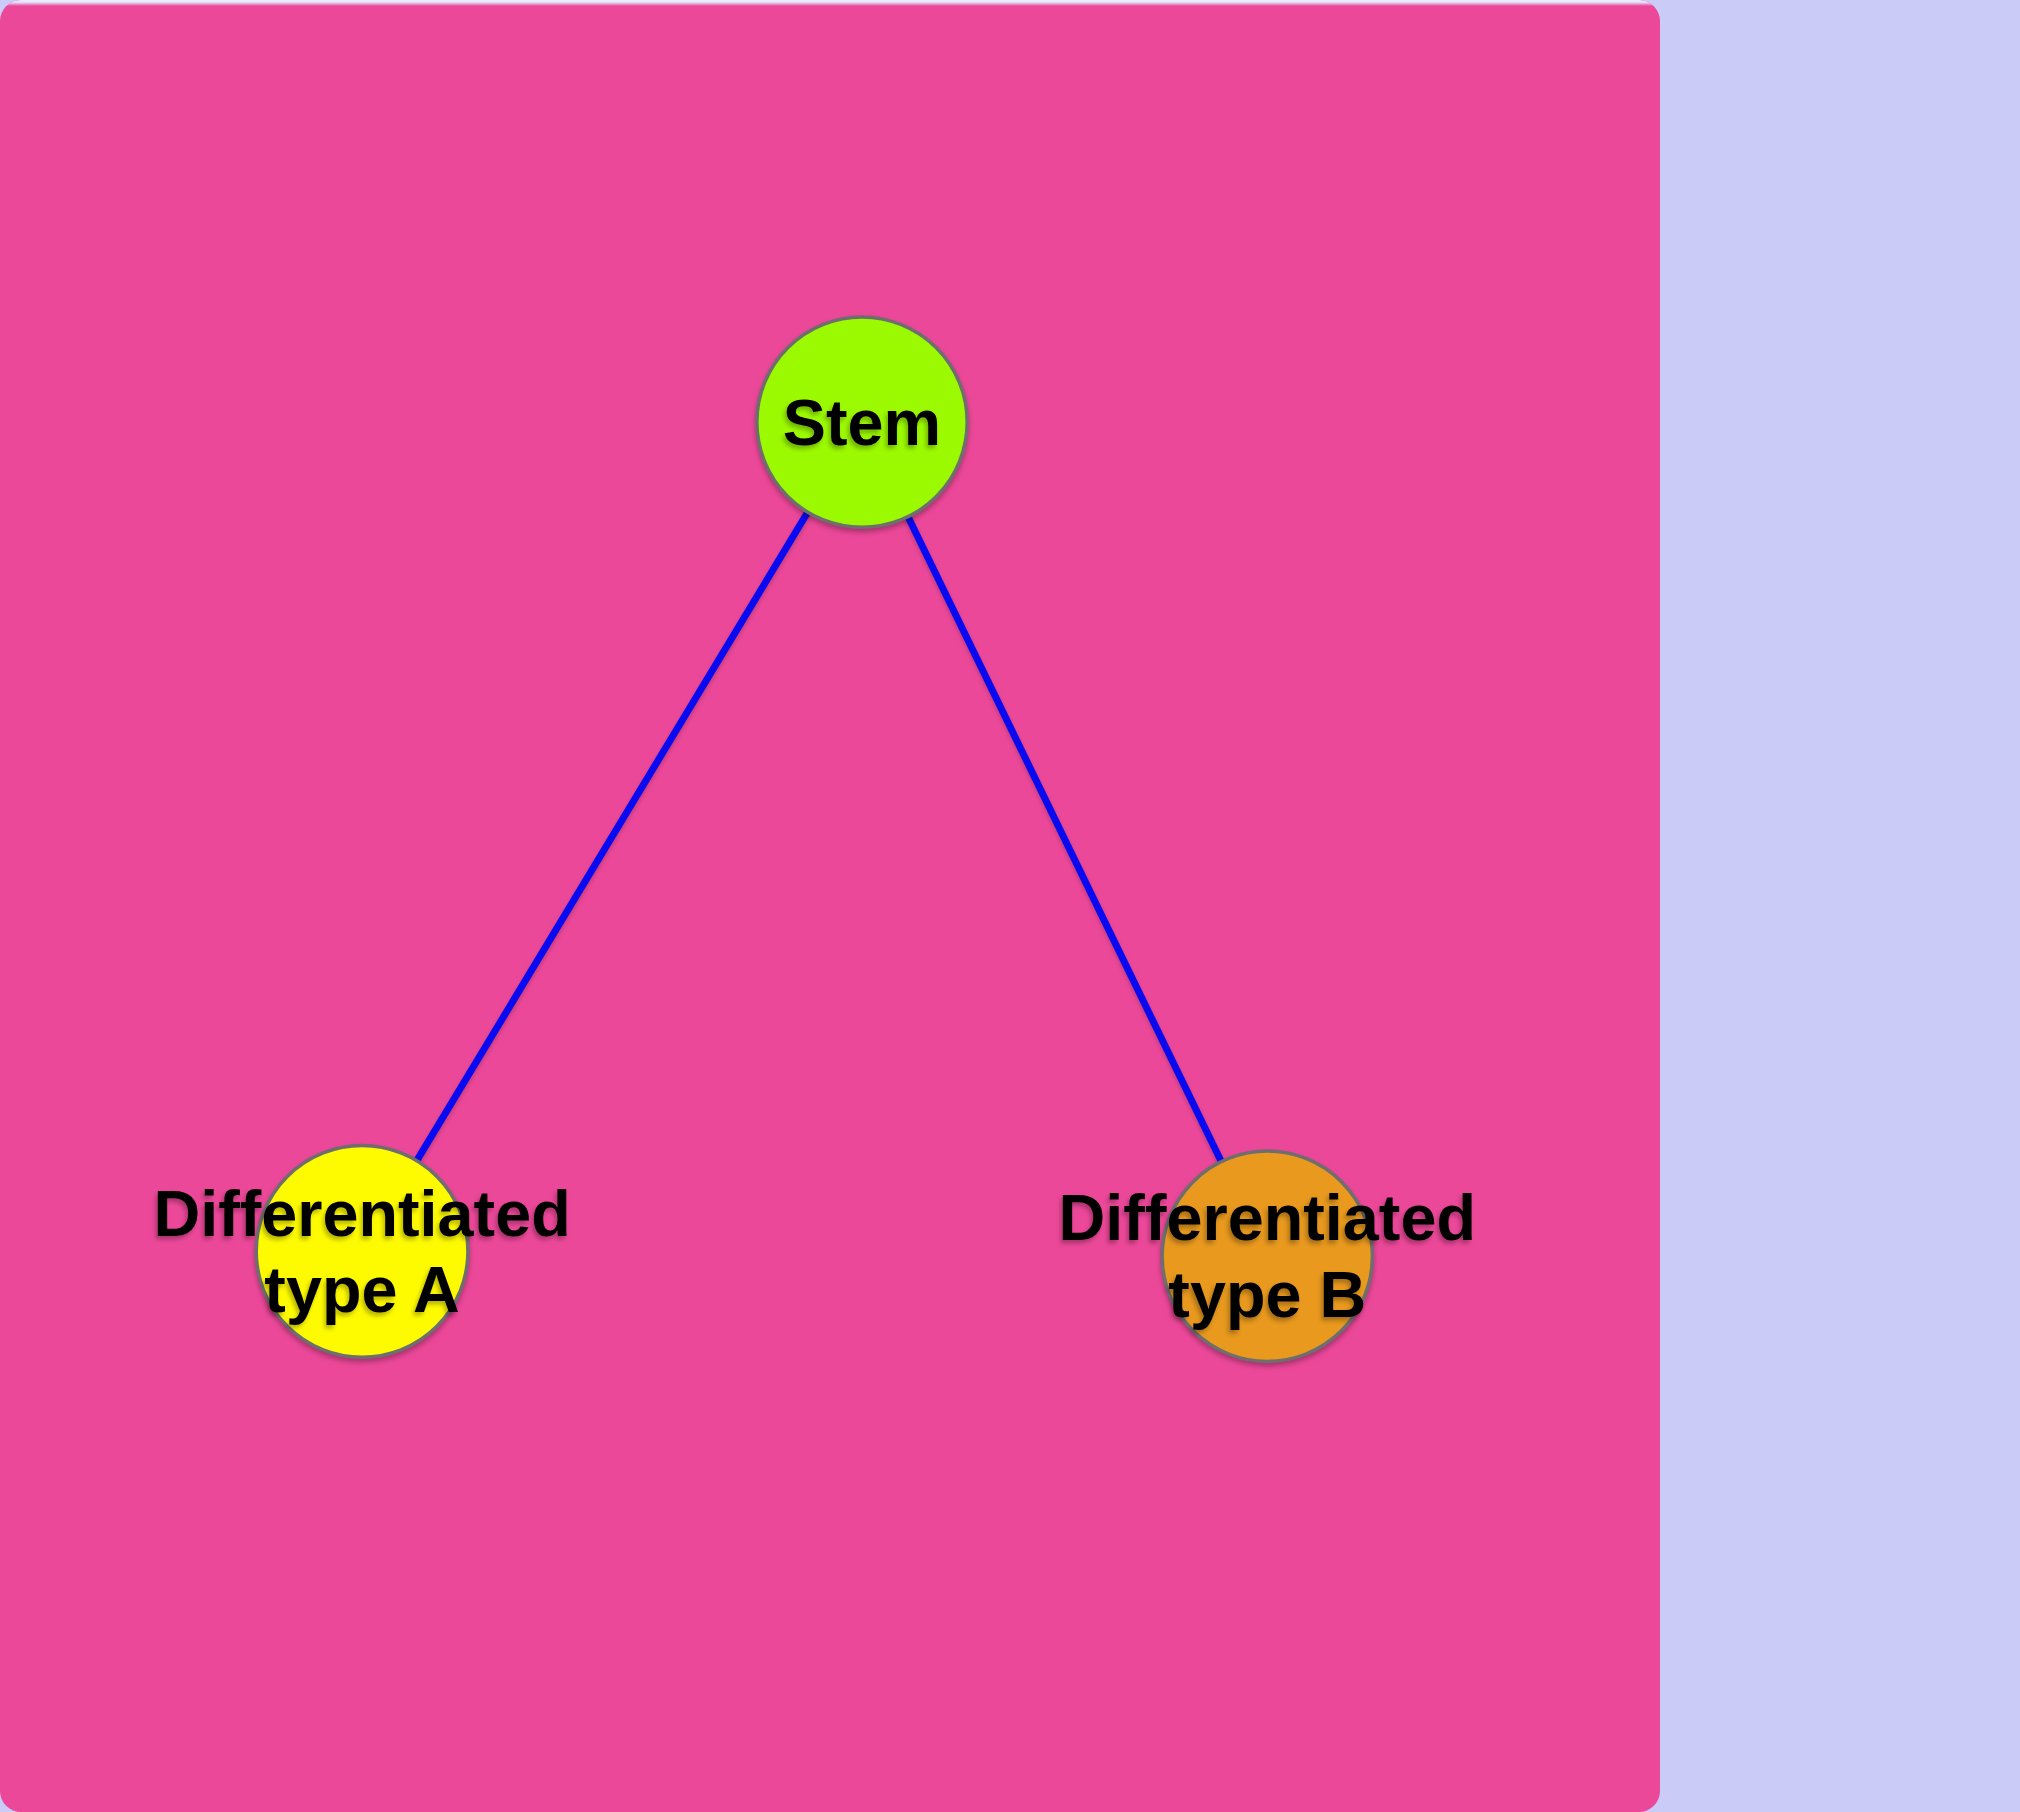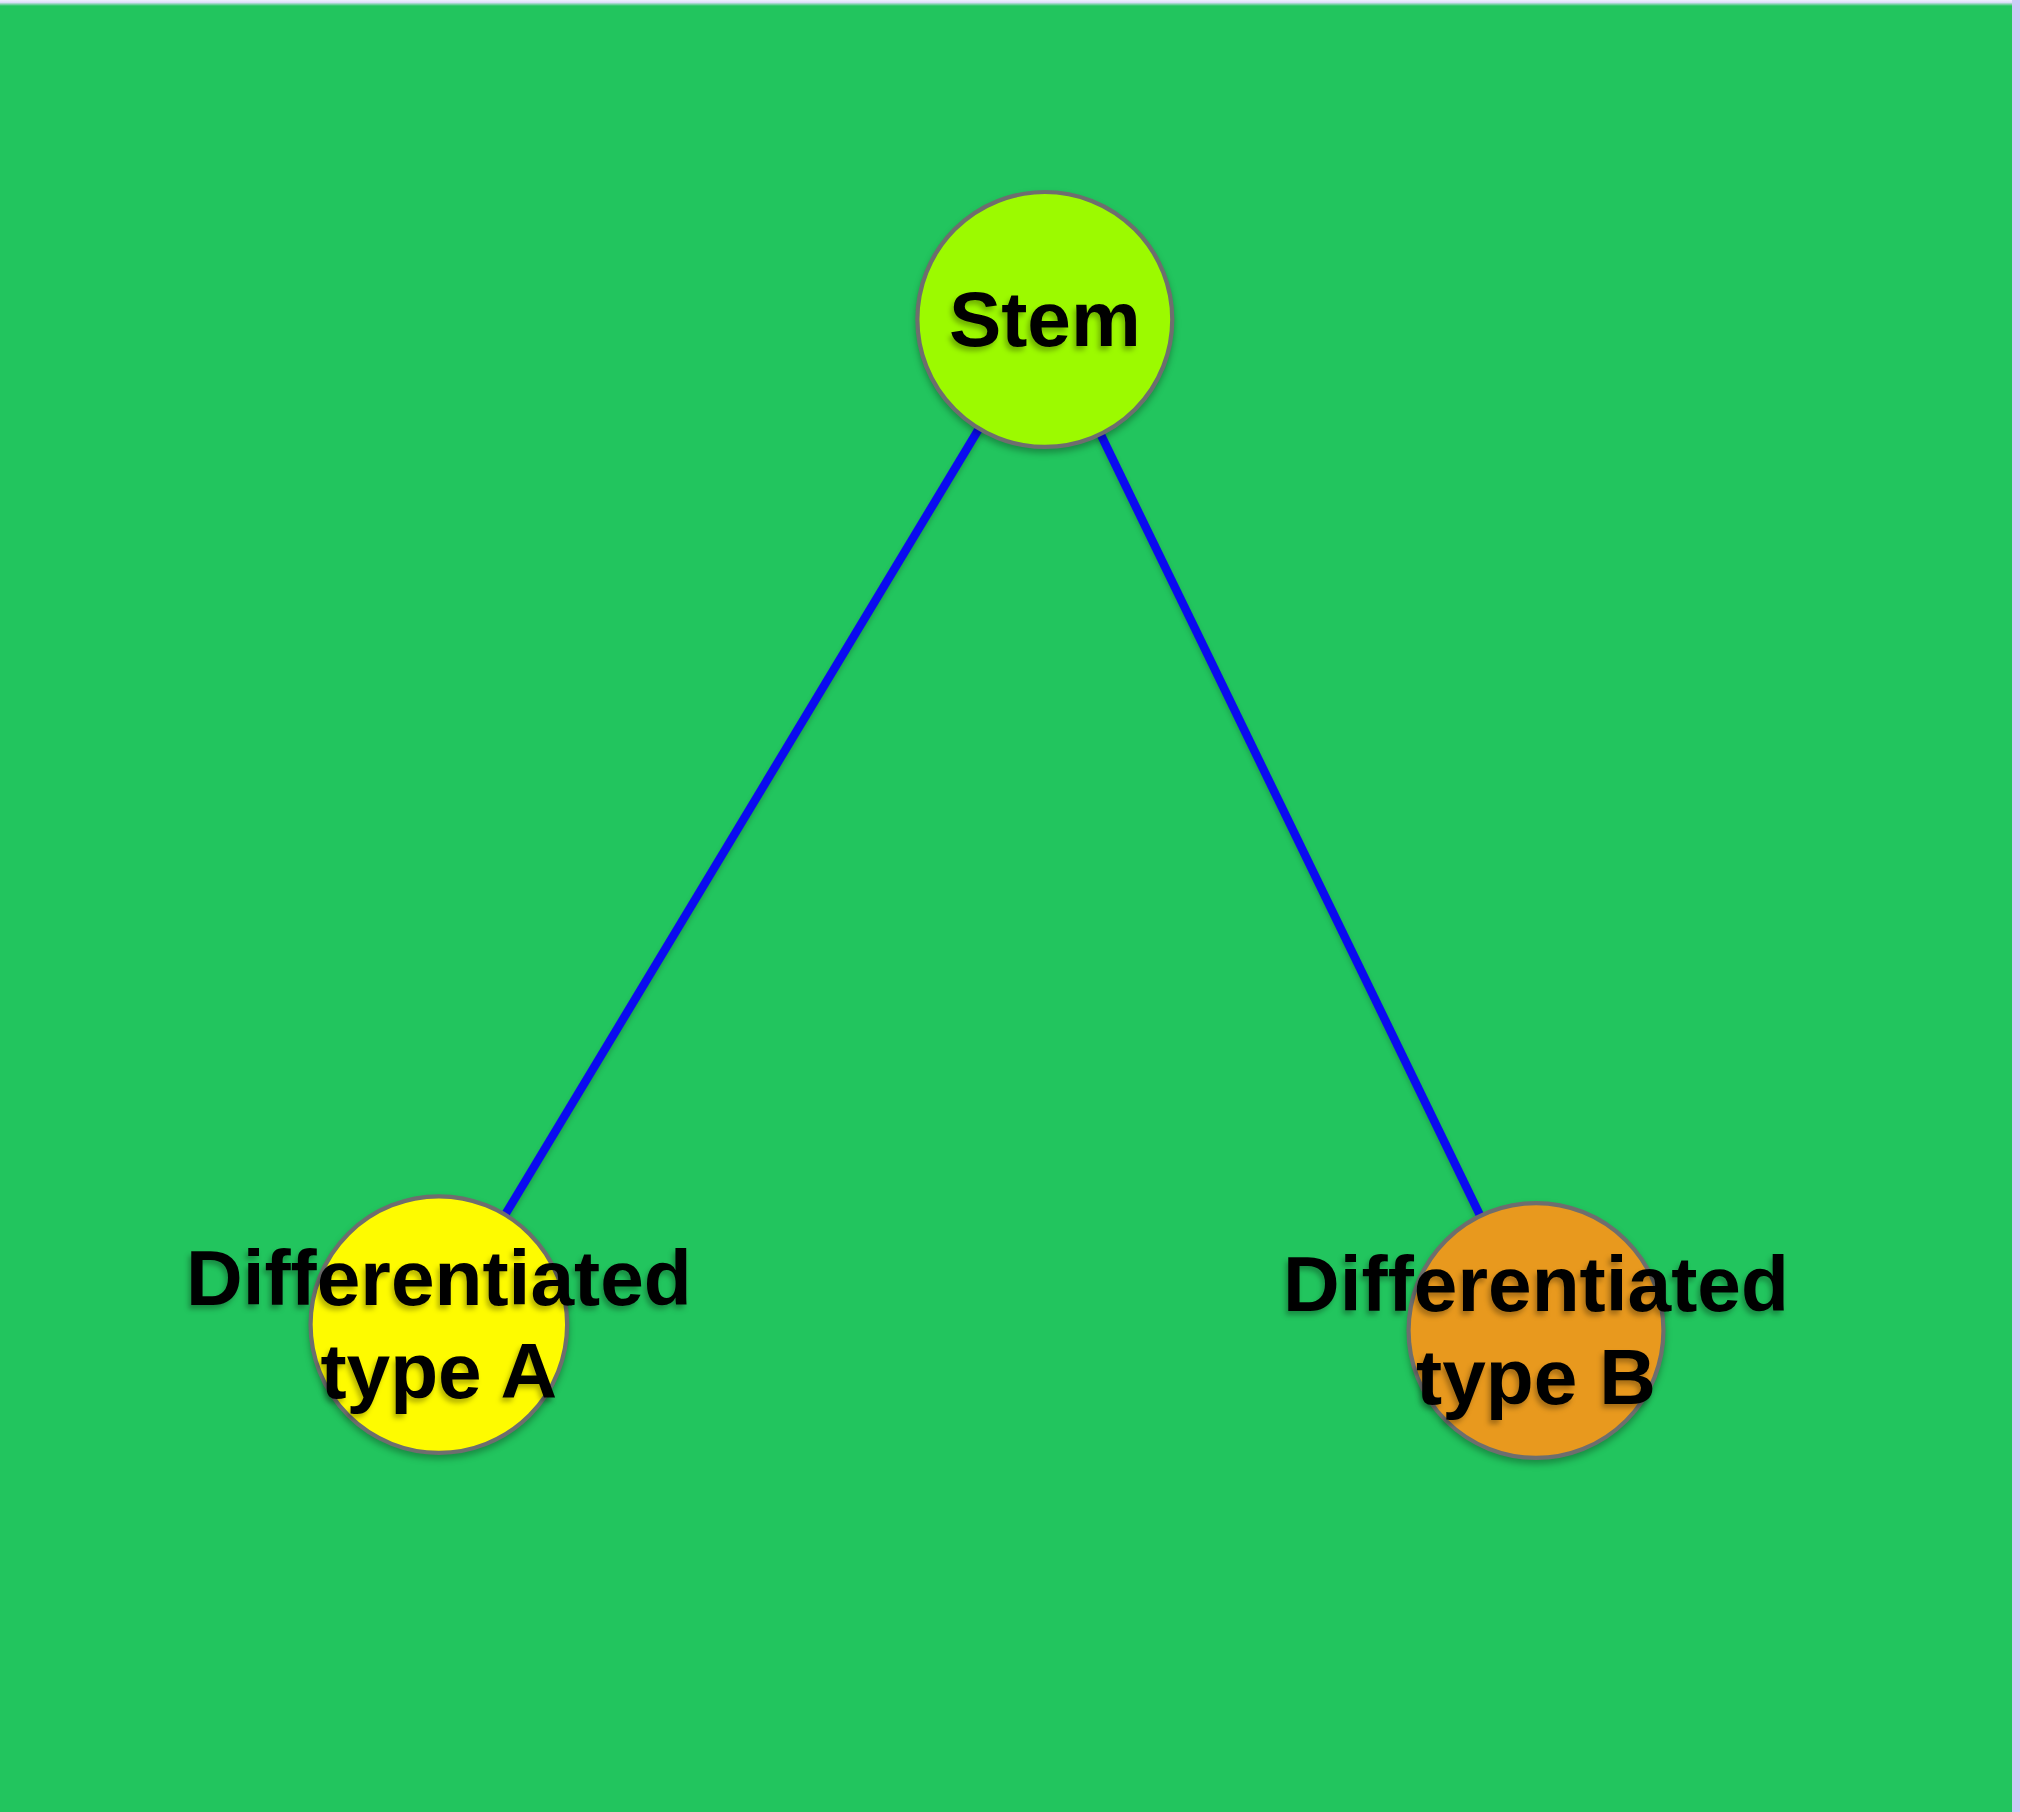--- a/index.html
+++ b/index.html
@@ -39,21 +39,21 @@
   .node-label {
     font-family: "Liberation Sans", sans-serif;
     font-weight: bold;
     text-anchor: middle;
     filter: drop-shadow(-3px 5px 3px rgba(0,0,0,0.28));
   }
 </style>
 </head>
 <body style="background: rgb(203, 203, 248);">
 
-<div class="stage" style="width: 2012px; height: 1812px; background: #22c55e;">
+<div class="stage" style="width: 1660px; height: 1812px; background: #ec4899; border-radius: 21px;">
   <div class="top-edge"></div>
   <svg id="graph" class="graph" xmlns="http://www.w3.org/2000/svg" viewBox="0 0 2384 2138">
     <g id="edges-layer">
         <line x1="1238" y1="374" x2="520" y2="1565" stroke="#0a0af0" stroke-width="10" class="edge-line"></line>
         <line x1="1238" y1="374" x2="1820" y2="1572" stroke="#0a0af0" stroke-width="10" class="edge-line"></line>
       </g>
     <g id="nodes-layer">
         <g>
           <circle cx="1238" cy="374" r="151" fill="#9cfa00" stroke="#6e6e6e" stroke-width="5" class="node-circle"></circle>
           <text x="1238" y="374" dominant-baseline="central" fill="#000000" font-size="93" class="node-label">Stem</text>

